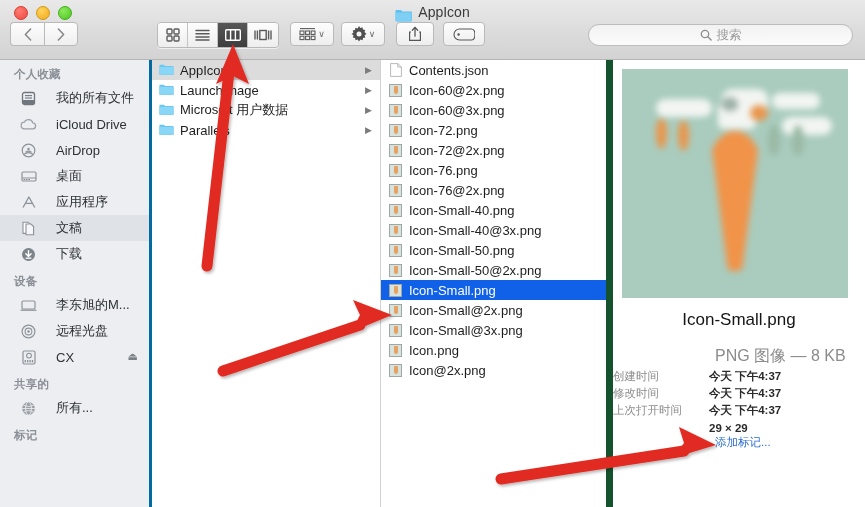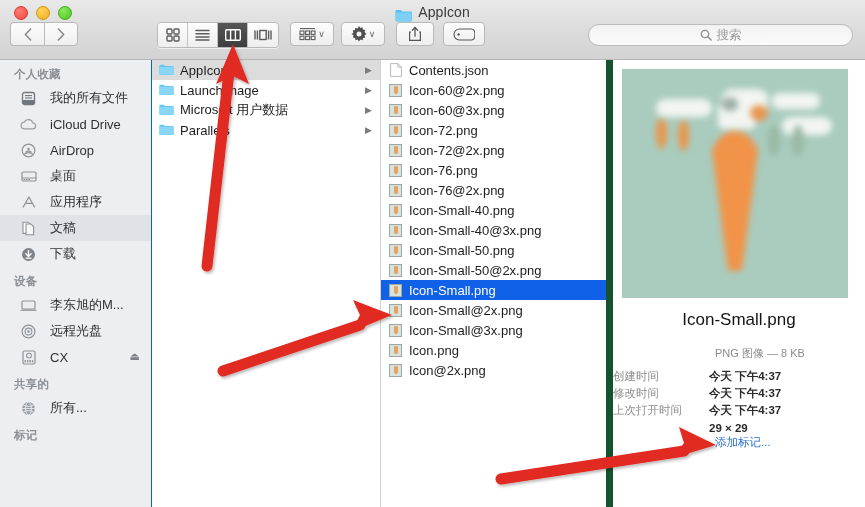--- a/index.html
+++ b/index.html
@@ -79,30 +79,30 @@
     background:linear-gradient(to bottom,#f2f2f2,#fbfbfb);
     border:1px solid #bcbcbc;border-radius:11px;
     display:flex;align-items:center;justify-content:center;gap:5px;
     box-sizing:border-box;
   }
   .search-ph{font-size:12.5px;color:#9a9a9a;}
 
   
   .sidebar{
     position:absolute;left:0;top:60px;width:152px;height:447px;
-    background:#eceef1;border-right:1px solid #0369a1;
+    background:#eceef1;border-right:3px solid #0369a1;
     box-sizing:border-box;overflow:hidden;
   }
   .sb-head{
     font-size:11.5px;color:#8a8f96;font-weight:bold;
     padding:7px 0 3px 14px;letter-spacing:.2px;
   }
   .sb-item{
     height:26px;display:flex;align-items:center;padding-left:20px;
-    font-size:13px;color:#2e3236;gap:13px;position:relative;
+    font-size:13px;color:#2e3236;gap:19px;position:relative;
   }
   .sb-item.selected{background:#dfe2e6;}
   .sb-ico{width:17px;height:17px;flex:0 0 17px;display:flex;align-items:center;justify-content:center;}
   .sb-label{white-space:nowrap;overflow:hidden;}
   .eject{position:absolute;right:11px;top:6px;color:#7a7f86;font-size:11px;}
 
   
   .col{position:absolute;top:60px;height:447px;background:#fff;box-sizing:border-box;overflow:hidden;}
   #col-1{left:152px;width:229px;border-right:1px solid #d2d2d2;}
   #col-2{left:381px;width:232px;border-right:7px solid #14532d;}
@@ -147,21 +147,21 @@
   .mini{position:absolute;background:#e8974e;border-radius:40% 40% 50% 50%;}
   .cloudy{position:absolute;background:#f2f5f2;border-radius:10px;}
 
   .pv-title{
     position:absolute;left:0;top:250px;width:252px;text-align:center;
     font-size:17px;color:#141414;
   }
   .pv-kind{
     position:absolute;left:0;top:286px;width:252px;
     text-align:left;padding-left:102px;box-sizing:border-box;
-    font-size:11px;color:#8c8c8c;
+    font-size:16px;color:#8c8c8c;
   }
   .meta{position:absolute;left:0;top:308px;width:252px;}
   .meta-row{display:flex;height:17px;align-items:center;font-size:11.5px;}
   .meta-k{width:96px;color:#8c8c8c;padding-right:6px;box-sizing:border-box;}
   .meta-v{color:#2a2a2a;font-weight:bold;}
   .meta-v.plain{font-weight:bold;}
   .addtag{
     position:absolute;left:102px;top:375px;font-size:11.5px;color:#2f6fd0;
   }
 

